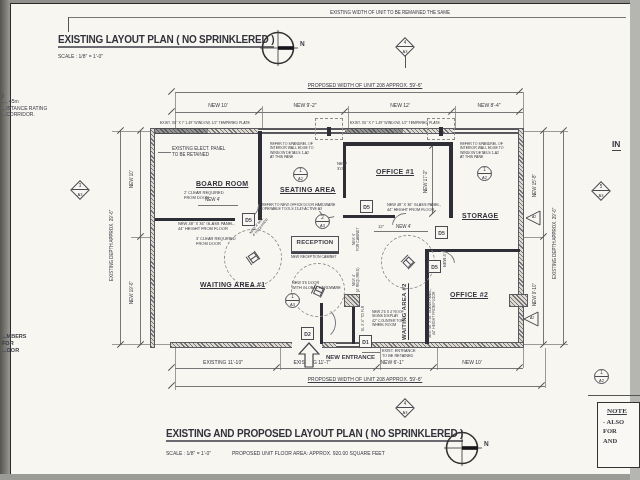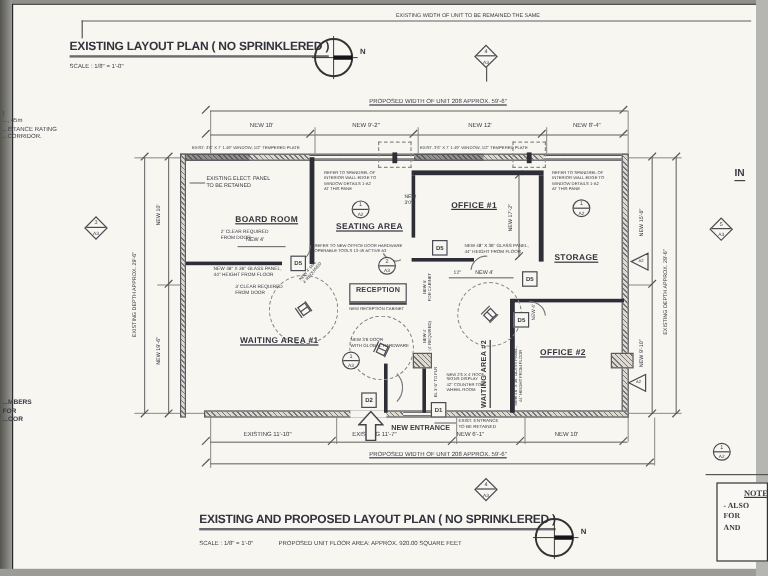--- a/index.html
+++ b/index.html
@@ -357,21 +357,21 @@
 
   <svg class="abs" style="left:298px;top:342px;" width="22" height="26" viewBox="0 0 22 26">
     <polygon points="11,1 21,12 15,12 15,25 7,25 7,12 1,12" fill="#f7f6f1" stroke="#44444c" stroke-width="1.2"></polygon>
   </svg>
   <div class="abs t b nw" style="left:326px;top:354px;font-size:6px;">NEW ENTRANCE</div>
 
   <div class="abs t b" style="left:612px;top:139px;font-size:8.5px;border-bottom:1px solid #444;">IN</div>
 
   <div class="abs hline" style="left:588px;top:395px;width:52px;background:#555;"></div>
   <div class="abs" style="left:597px;top:402px;width:43px;height:66px;border:1.5px solid #333;background:#f9f8f4;box-sizing:border-box;">
-    <div class="t b u serif" style="margin:4px 0 1px 22px;font-size:7px;">NOTE</div>
+    <div class="t b u serif" style="margin:4px 0 1px 9px;font-size:7px;">NOTE</div>
     <div class="t b serif" style="margin-left:5px;font-size:6.5px;line-height:1.45;">- ALSO
 FOR
 AND</div>
   </div>
 
   <div class="abs title" style="left:166px;top:428px;">EXISTING AND PROPOSED LAYOUT PLAN ( NO SPRINKLERED )</div>
   <div class="abs t nw" style="left:166px;top:450px;font-size:5px;">SCALE : 1/8" = 1'-0"</div>
   <div class="abs t nw" style="left:232px;top:450px;font-size:5px;">PROPOSED UNIT FLOOR AREA: APPROX. 920.00 SQUARE FEET</div>
   <svg class="abs" style="left:444px;top:430px;" width="40" height="36" viewBox="0 0 40 36">
     <circle cx="18" cy="18" r="15.5" fill="none" stroke="#333" stroke-width="1.6"></circle>

